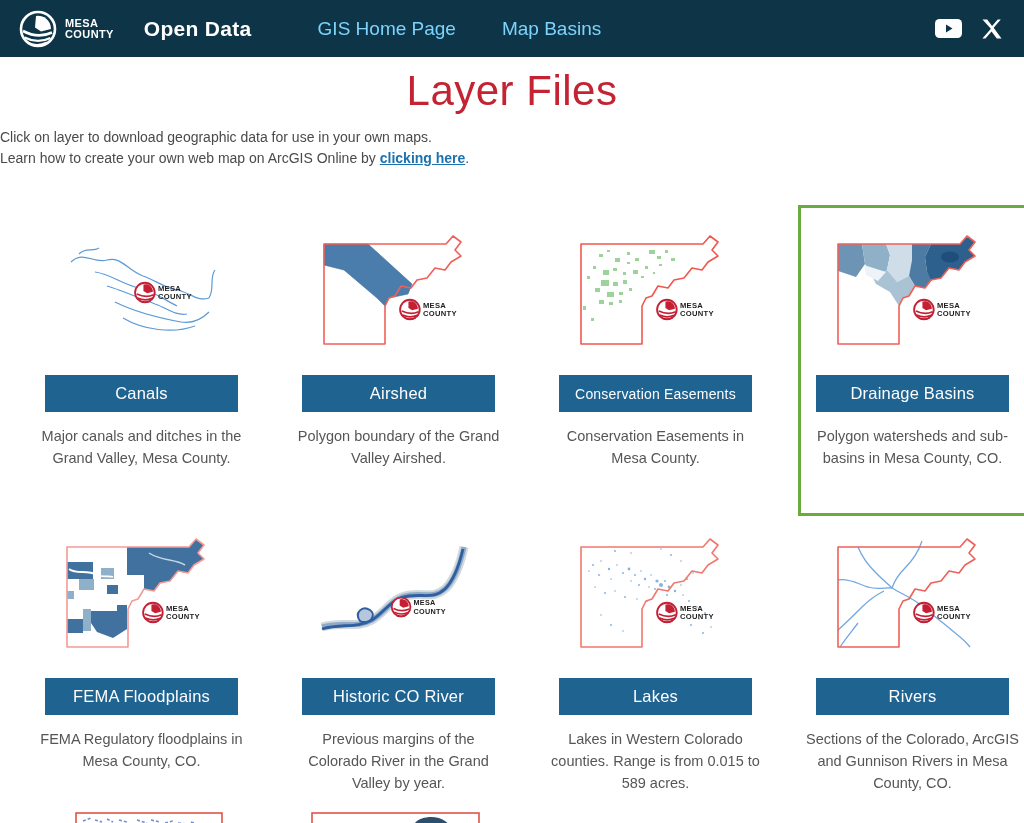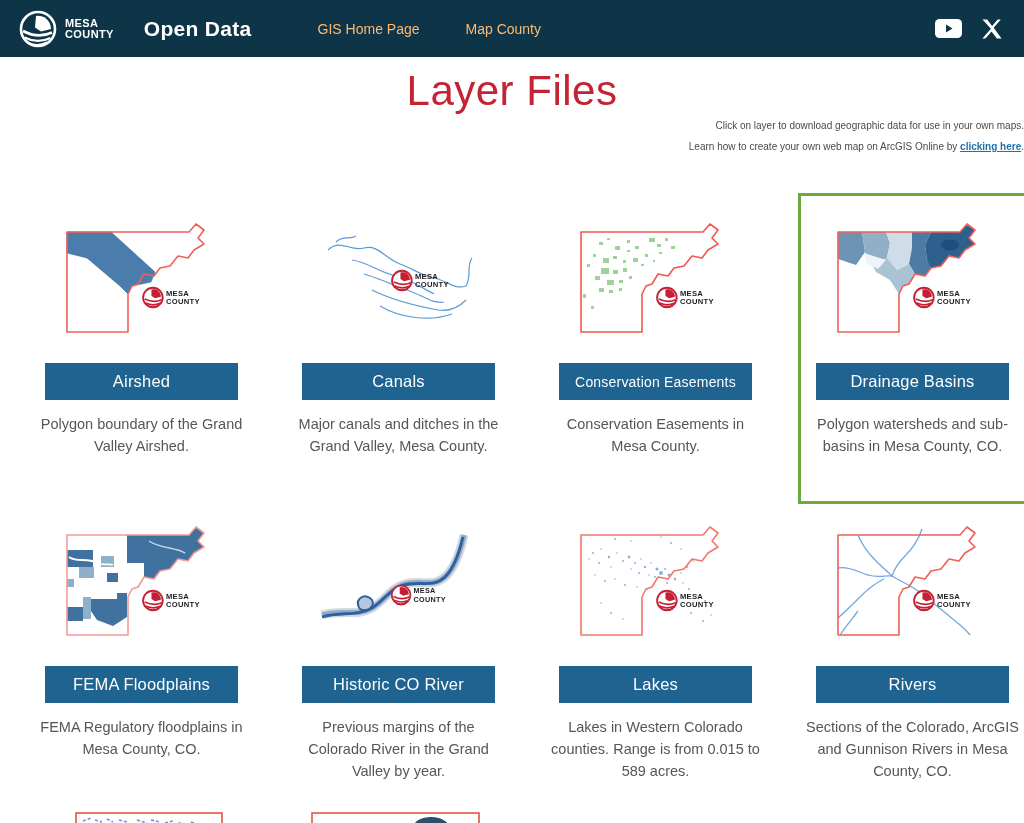--- a/index.html
+++ b/index.html
@@ -7,29 +7,29 @@
     font-family: "Liberation Sans", sans-serif; position: relative; }
 
   
   .topbar { height: 57px; background: #0e3447; display: flex; align-items: center;
     padding: 0 16px 0 18px; color: #fff; }
   .logo-svg { width: 40px; height: 40px; flex: 0 0 auto; }
   .logo-text { margin-left: 7px; font-weight: bold; font-size: 11px; line-height: 11px;
     letter-spacing: .4px; }
   .site-title { margin-left: 30px; font-size: 21px; font-weight: bold; letter-spacing: .3px; cursor: pointer; }
   .nav { display: flex; gap: 46px; margin-left: 66px; }
-  .nav a { color: #fdba74; font-size: 14px; text-decoration: none; cursor: pointer; }
+  .nav a { color: #7dd3fc; font-size: 19px; text-decoration: none; cursor: pointer; }
   .top-spacer { flex: 1; }
   .social { display: flex; align-items: center; gap: 20px; margin-right: 6px; }
   .social svg { display: block; cursor: pointer; }
 
   
   .page-title { text-align: center; color: #c32332; font-size: 42px; font-weight: 400;
     letter-spacing: .5px; margin-top: 10px; line-height: 48px; }
-  .subtitle { text-align: right; color: #4a4a4a; font-size: 10px; line-height: 21px; margin-top: 0; }
+  .subtitle { text-align: left; color: #4a4a4a; font-size: 14px; line-height: 21px; margin-top: 12px; }
   .subtitle a { color: #1c72ae; font-weight: bold; text-decoration: underline; cursor: pointer; }
 
   
   .cards { margin: 40px 0 0 31px; display: grid; grid-template-columns: repeat(4, 221px);
     column-gap: 36px; grid-auto-rows: 303px; }
   .card { padding: 16px 14px 0; height: 100%; }
   .card.highlighted { border: 3px solid #6caa3d; margin: -4px; height: calc(100% + 8px);
     padding: 17px 15px 0; }
   .thumb { height: 150px; display: flex; align-items: flex-end; justify-content: center;
     padding-bottom: 18px; }
@@ -71,21 +71,21 @@
     <path d="M6.5 28.5 q 13 6.5 26 0.5" stroke="#fff" stroke-width="2.4" fill="none"></path>
     <path d="M10 34 q 10 4.5 19 -0.5" stroke="#fff" stroke-width="2.2" fill="none"></path>
   </svg>
   <div class="logo-text">
     <div>MESA</div>
     <div>COUNTY</div>
   </div>
   <div class="site-title">Open Data</div>
   <nav class="nav">
     <a>GIS Home Page</a>
-    <a>Map County</a>
+    <a>Map Basins</a>
   </nav>
   <div class="top-spacer"></div>
   <div class="social">
     <svg width="27" height="19" viewBox="0 0 27 19">
       <rect x="0" y="0" width="27" height="19" rx="4.5" fill="#fff"></rect>
       <path d="M11 5.5 L17.5 9.5 L11 13.5 Z" fill="#0e3447"></path>
     </svg>
     <svg width="20" height="20" viewBox="0 0 22 21">
       <path d="M0.5 0 h5.2 l5.4 7.2 L17.3 0 h3.4 l-7.9 9.2 L21.5 21 h-5.2 l-5.8 -7.8 -6.7 7.8 H0.4 l9.4 -10.9 Z" fill="#fff"></path>
     </svg>
@@ -96,48 +96,48 @@
 <p class="subtitle">
   <span>Click on layer to download geographic data for use in your own maps.</span><br>
   <span>Learn how to create your own web map on ArcGIS Online by </span><a>clicking here</a><span>.</span>
 </p>
 
 <div class="cards">
 
   <div class="card">
     <div class="thumb">
       <svg width="170" height="125" viewBox="0 0 170 125">
-        <path d="M10 12 H54 L98 52 L94 62 L75 66 L71 74 L63 66 L30 38 L10 33 Z" fill="#4a7dab" stroke="#3c6e9c" stroke-width="0.6"></path>
-        <g color="#ef6058">
-            <use href="#countyPath"></use>
-          </g>
-        <use href="#mcLogo" x="84" y="63" width="76" height="29"></use>
-      </svg>
-    </div>
-    <button class="layer-btn">Airshed</button>
-    <p class="desc">Polygon boundary of the Grand Valley Airshed.</p>
-  </div>
-
-  <div class="card">
-    <div class="thumb">
-      <svg width="170" height="125" viewBox="0 0 170 125">
         <g stroke="#5b9ad8" stroke-width="1.2" fill="none">
           <path d="M14 30 C 26 18 36 32 50 28 C 64 24 70 38 86 44 C 98 48 108 56 120 58 C 132 60 140 70 152 66"></path>
           <path d="M22 22 C 28 15 36 20 42 16"></path>
           <path d="M38 40 C 54 42 64 52 82 56 C 96 59 108 68 120 74"></path>
           <path d="M50 54 C 64 58 82 66 98 72 C 110 76 118 84 130 82"></path>
           <path d="M58 70 C 78 80 102 86 124 90 C 136 92 146 86 152 80"></path>
           <path d="M66 86 C 86 98 116 102 138 94"></path>
           <path d="M152 66 C 158 56 152 46 158 38"></path>
         </g>
         <use href="#mcLogo" x="76" y="46" width="76" height="29"></use>
       </svg>
     </div>
     <button class="layer-btn">Canals</button>
     <p class="desc">Major canals and ditches in the Grand Valley, Mesa County.</p>
+  </div>
+
+  <div class="card">
+    <div class="thumb">
+      <svg width="170" height="125" viewBox="0 0 170 125">
+        <path d="M10 12 H54 L98 52 L94 62 L75 66 L71 74 L63 66 L30 38 L10 33 Z" fill="#4a7dab" stroke="#3c6e9c" stroke-width="0.6"></path>
+        <g color="#ef6058">
+            <use href="#countyPath"></use>
+          </g>
+        <use href="#mcLogo" x="84" y="63" width="76" height="29"></use>
+      </svg>
+    </div>
+    <button class="layer-btn">Airshed</button>
+    <p class="desc">Polygon boundary of the Grand Valley Airshed.</p>
   </div>
 
   <div class="card">
     <div class="thumb">
       <svg width="170" height="125" viewBox="0 0 170 125">
         <g fill="#8ccb8a" opacity="0.85">
           <rect x="28" y="22" width="4" height="3"></rect>
             <rect x="36" y="18" width="3" height="2"></rect>
           <rect x="44" y="26" width="5" height="4"></rect>
             <rect x="56" y="20" width="3" height="3"></rect>

